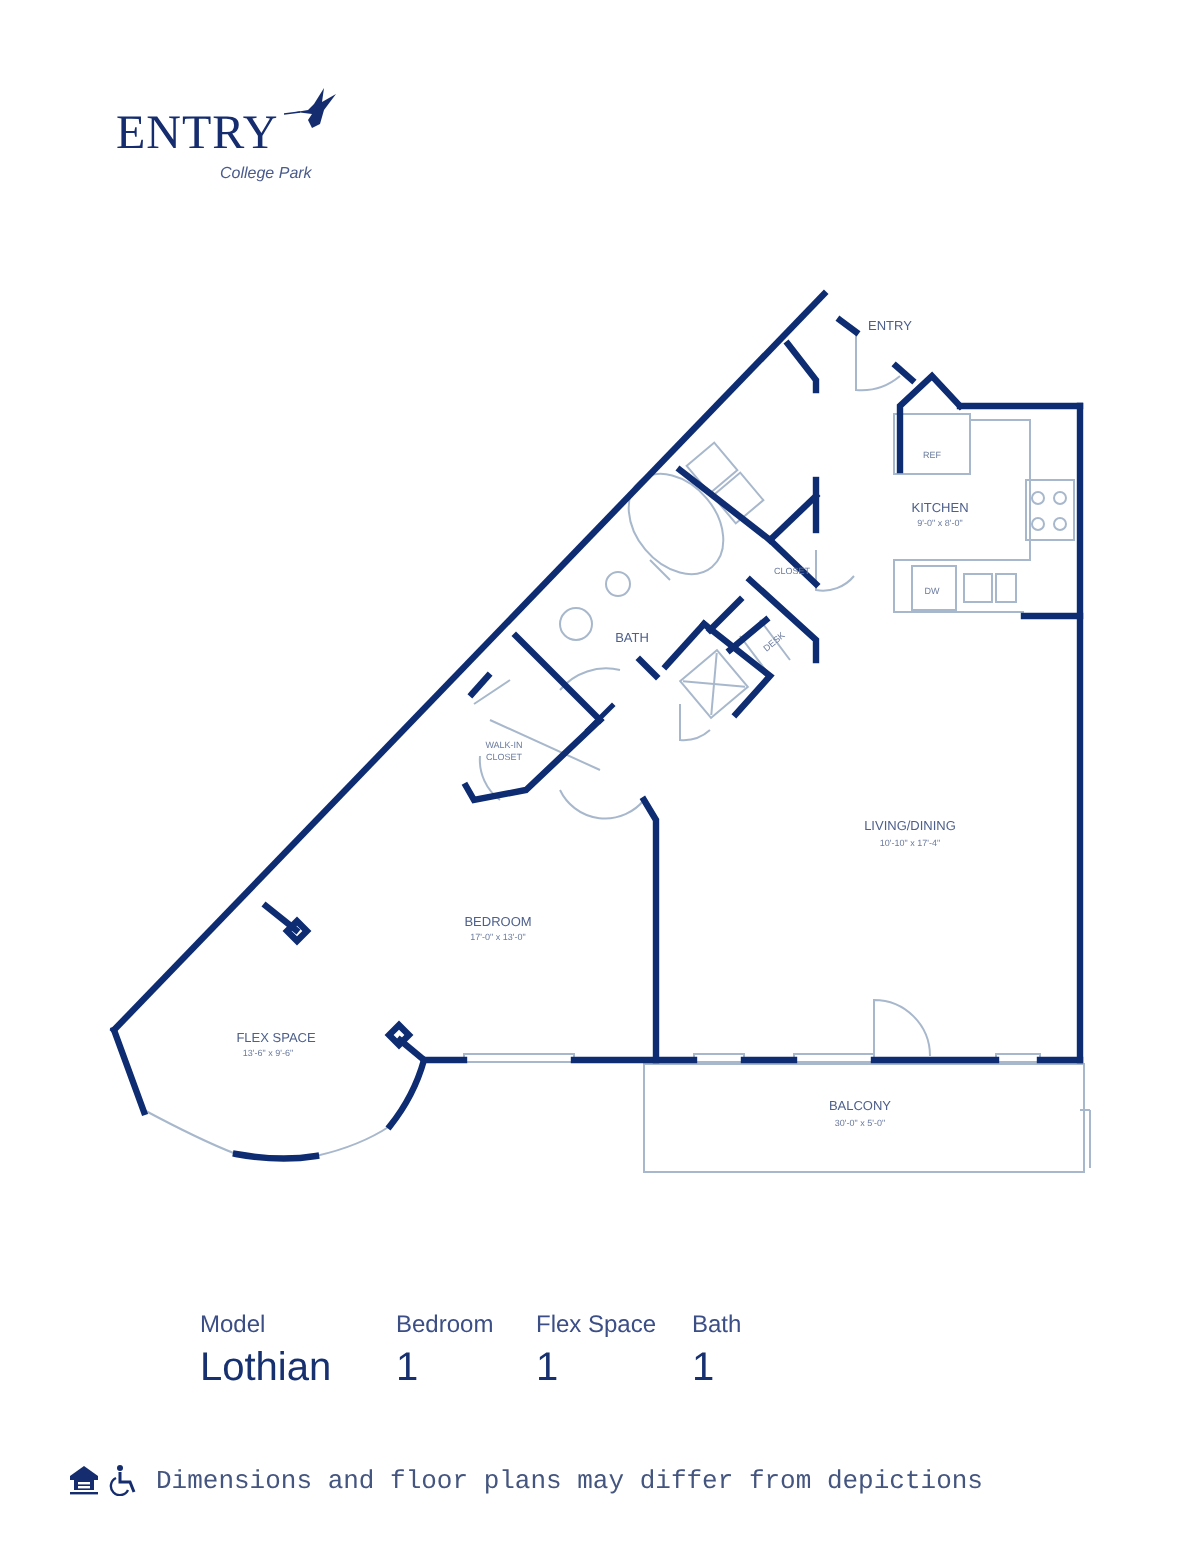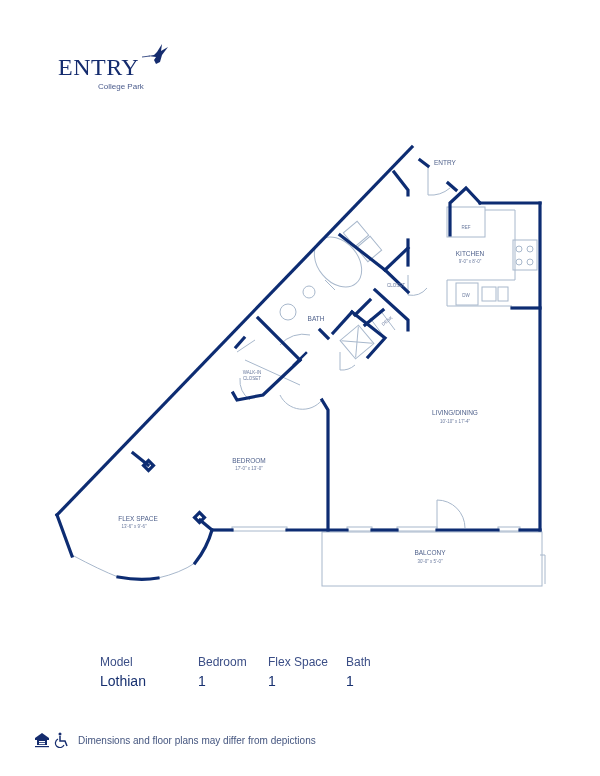--- a/index.html
+++ b/index.html
@@ -1,28 +1,28 @@
 <!DOCTYPE html>
 <html><head>
 <meta charset="utf-8">
 <style>
   html, body { margin: 0; padding: 0; background: #ffffff; }
   body { width: 600px; height: 776px; position: relative; overflow: hidden; font-family: "Liberation Sans", "DejaVu Sans", sans-serif; color: #1a2f6b; }
   .logo { position: absolute; left: 58px; top: 50px; width: 130px; height: 50px; }
   .logo-word { position: absolute; left: 0; top: 4px; font-family: "Liberation Serif", "DejaVu Serif", serif; font-size: 24px; letter-spacing: 0.5px; color: #152c6e; }
-  .logo-sub { position: absolute; left: 40px; top: 32px; font-size: 8px; color: #4a5b8c; }
+  .logo-sub { position: absolute; left: 52px; top: 32px; font-size: 8px; color: #4a5b8c; font-style: italic; }
   .logo-bird { position: absolute; left: 84px; top: -8px; width: 28px; height: 28px; }
   .plan { position: absolute; left: 0; top: 0; width: 600px; height: 640px; }
   .stats { position: absolute; left: 100px; top: 655px; width: 400px; height: 50px; }
   .stat { position: absolute; top: 0; text-align: left; }
   .stat-label { font-size: 12px; color: #3b4e86; white-space: nowrap; }
-  .stat-value { font-size: 14px; color: #17306f; margin-top: 4px; white-space: nowrap; }
+  .stat-value { font-size: 20px; color: #17306f; margin-top: 4px; white-space: nowrap; }
   .footer { position: absolute; left: 34px; top: 730px; height: 20px; display: flex; align-items: center; }
   .footer-icon { width: 16px; height: 16px; margin-right: 4px; }
-  .disclaimer { font-size: 10px; color: #44557f; margin-left: 4px; }
+  .disclaimer { font-size: 13px; color: #44557f; margin-left: 4px; font-family: Liberation Mono, monospace; }
   .room-label { font-size: 6.5px; fill: #4d5f8a; font-family: "Liberation Sans", sans-serif; }
   .room-dim { font-size: 4.5px; fill: #6a7a9e; font-family: "Liberation Sans", sans-serif; }
 </style>
 </head>
 <body>
 
 <div class="logo">
   <span class="logo-word">ENTRY</span>
   <svg class="logo-bird" viewBox="0 0 28 28">
     <path d="M6 14 L12 13 L15 10 L20 2 L19 9 L26 5 L20 13 L18 20 L14 22 L12 18 L14 15 Z" fill="#152c6e"></path>

